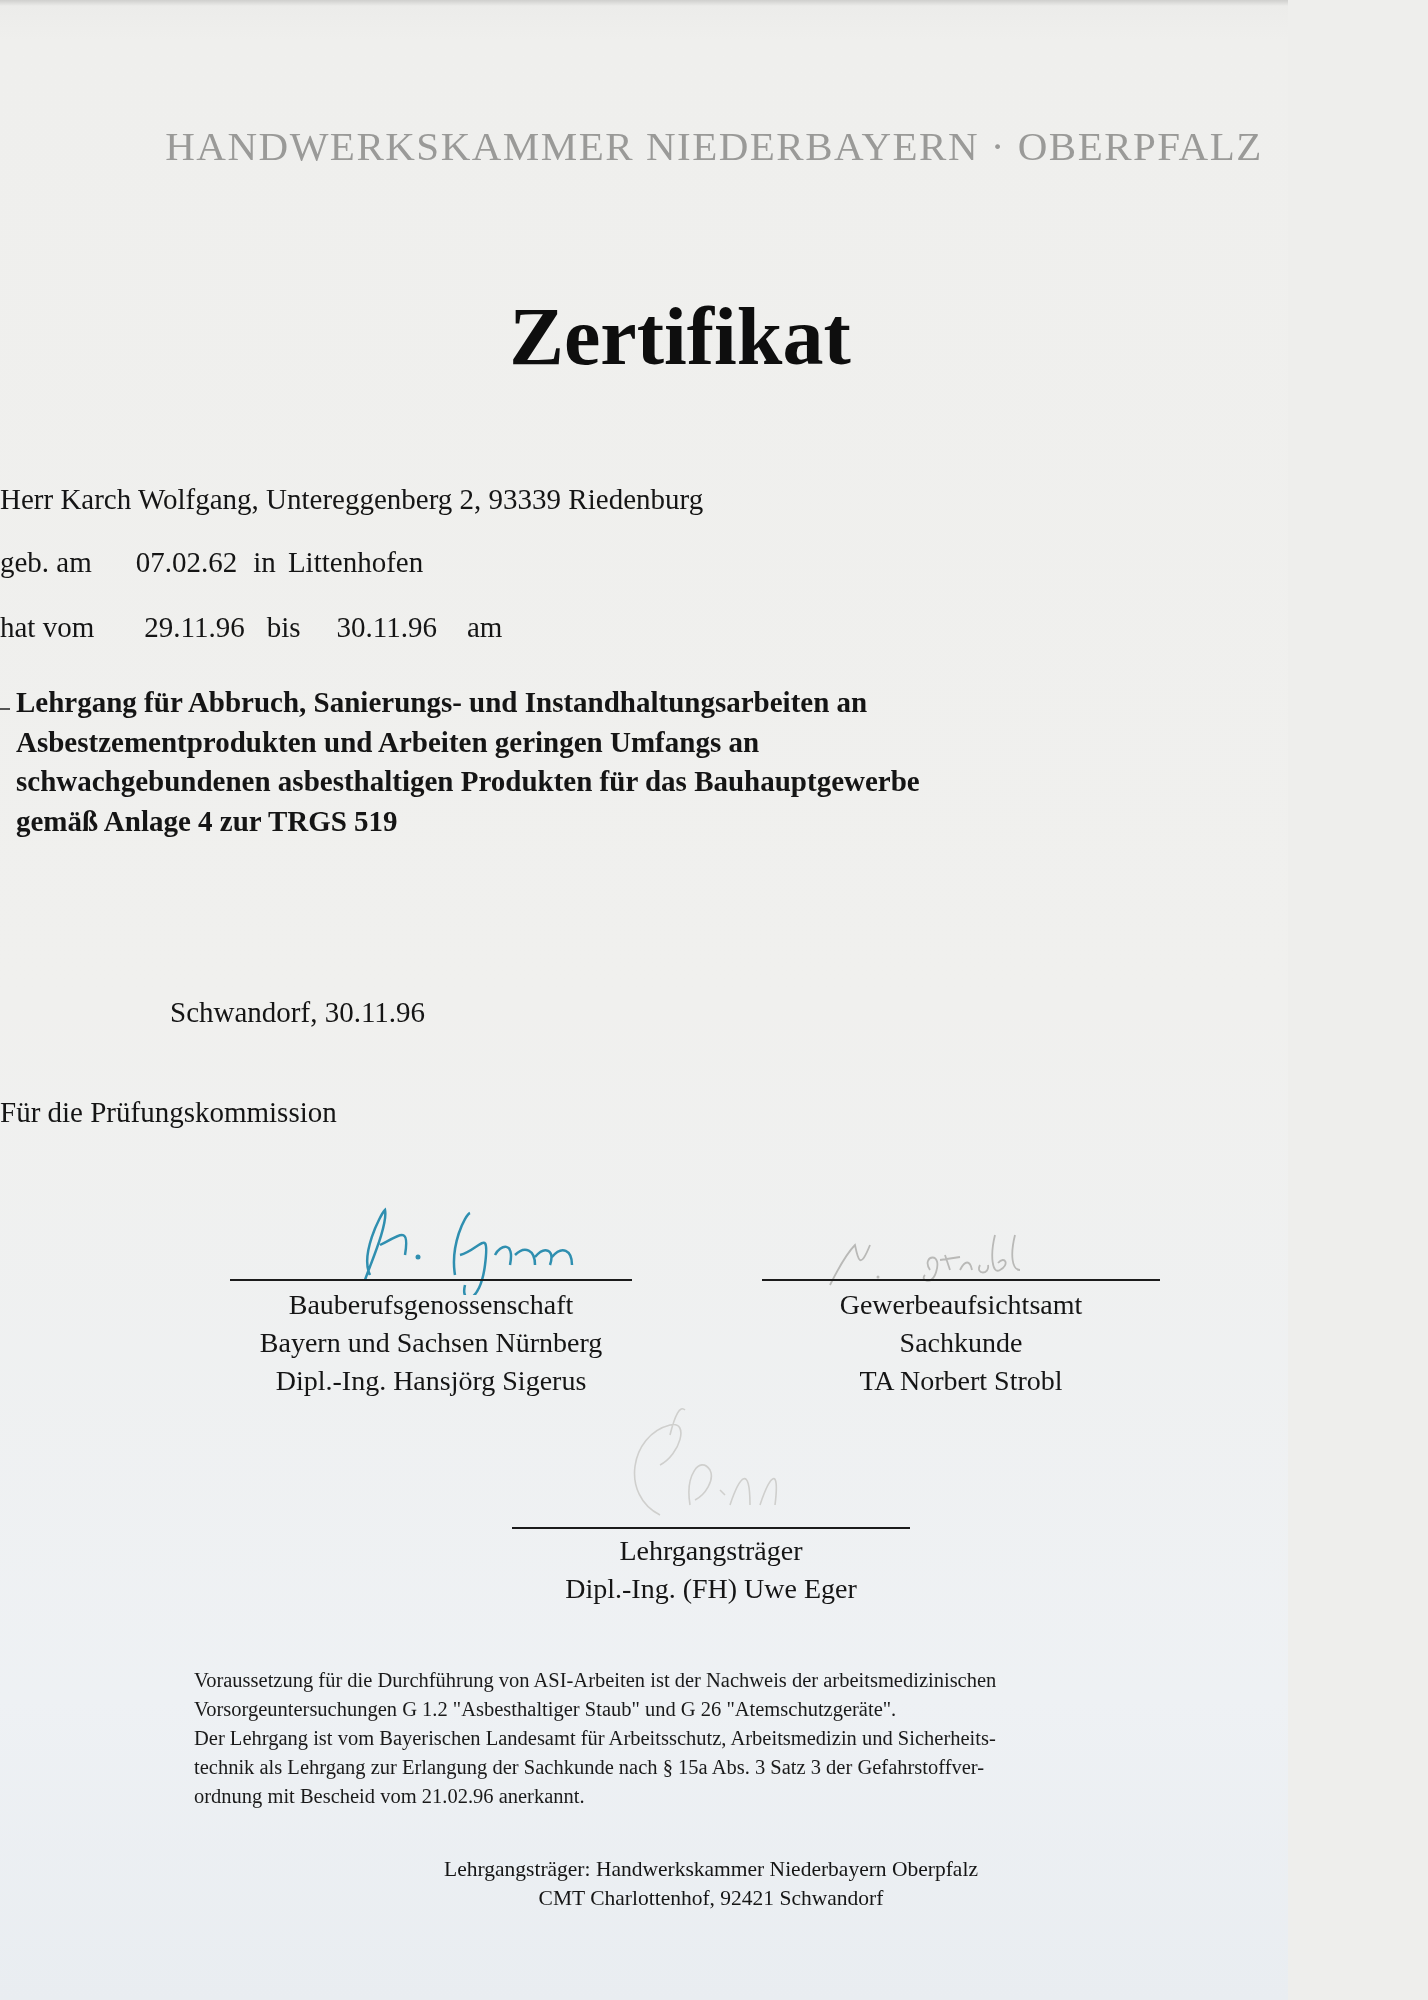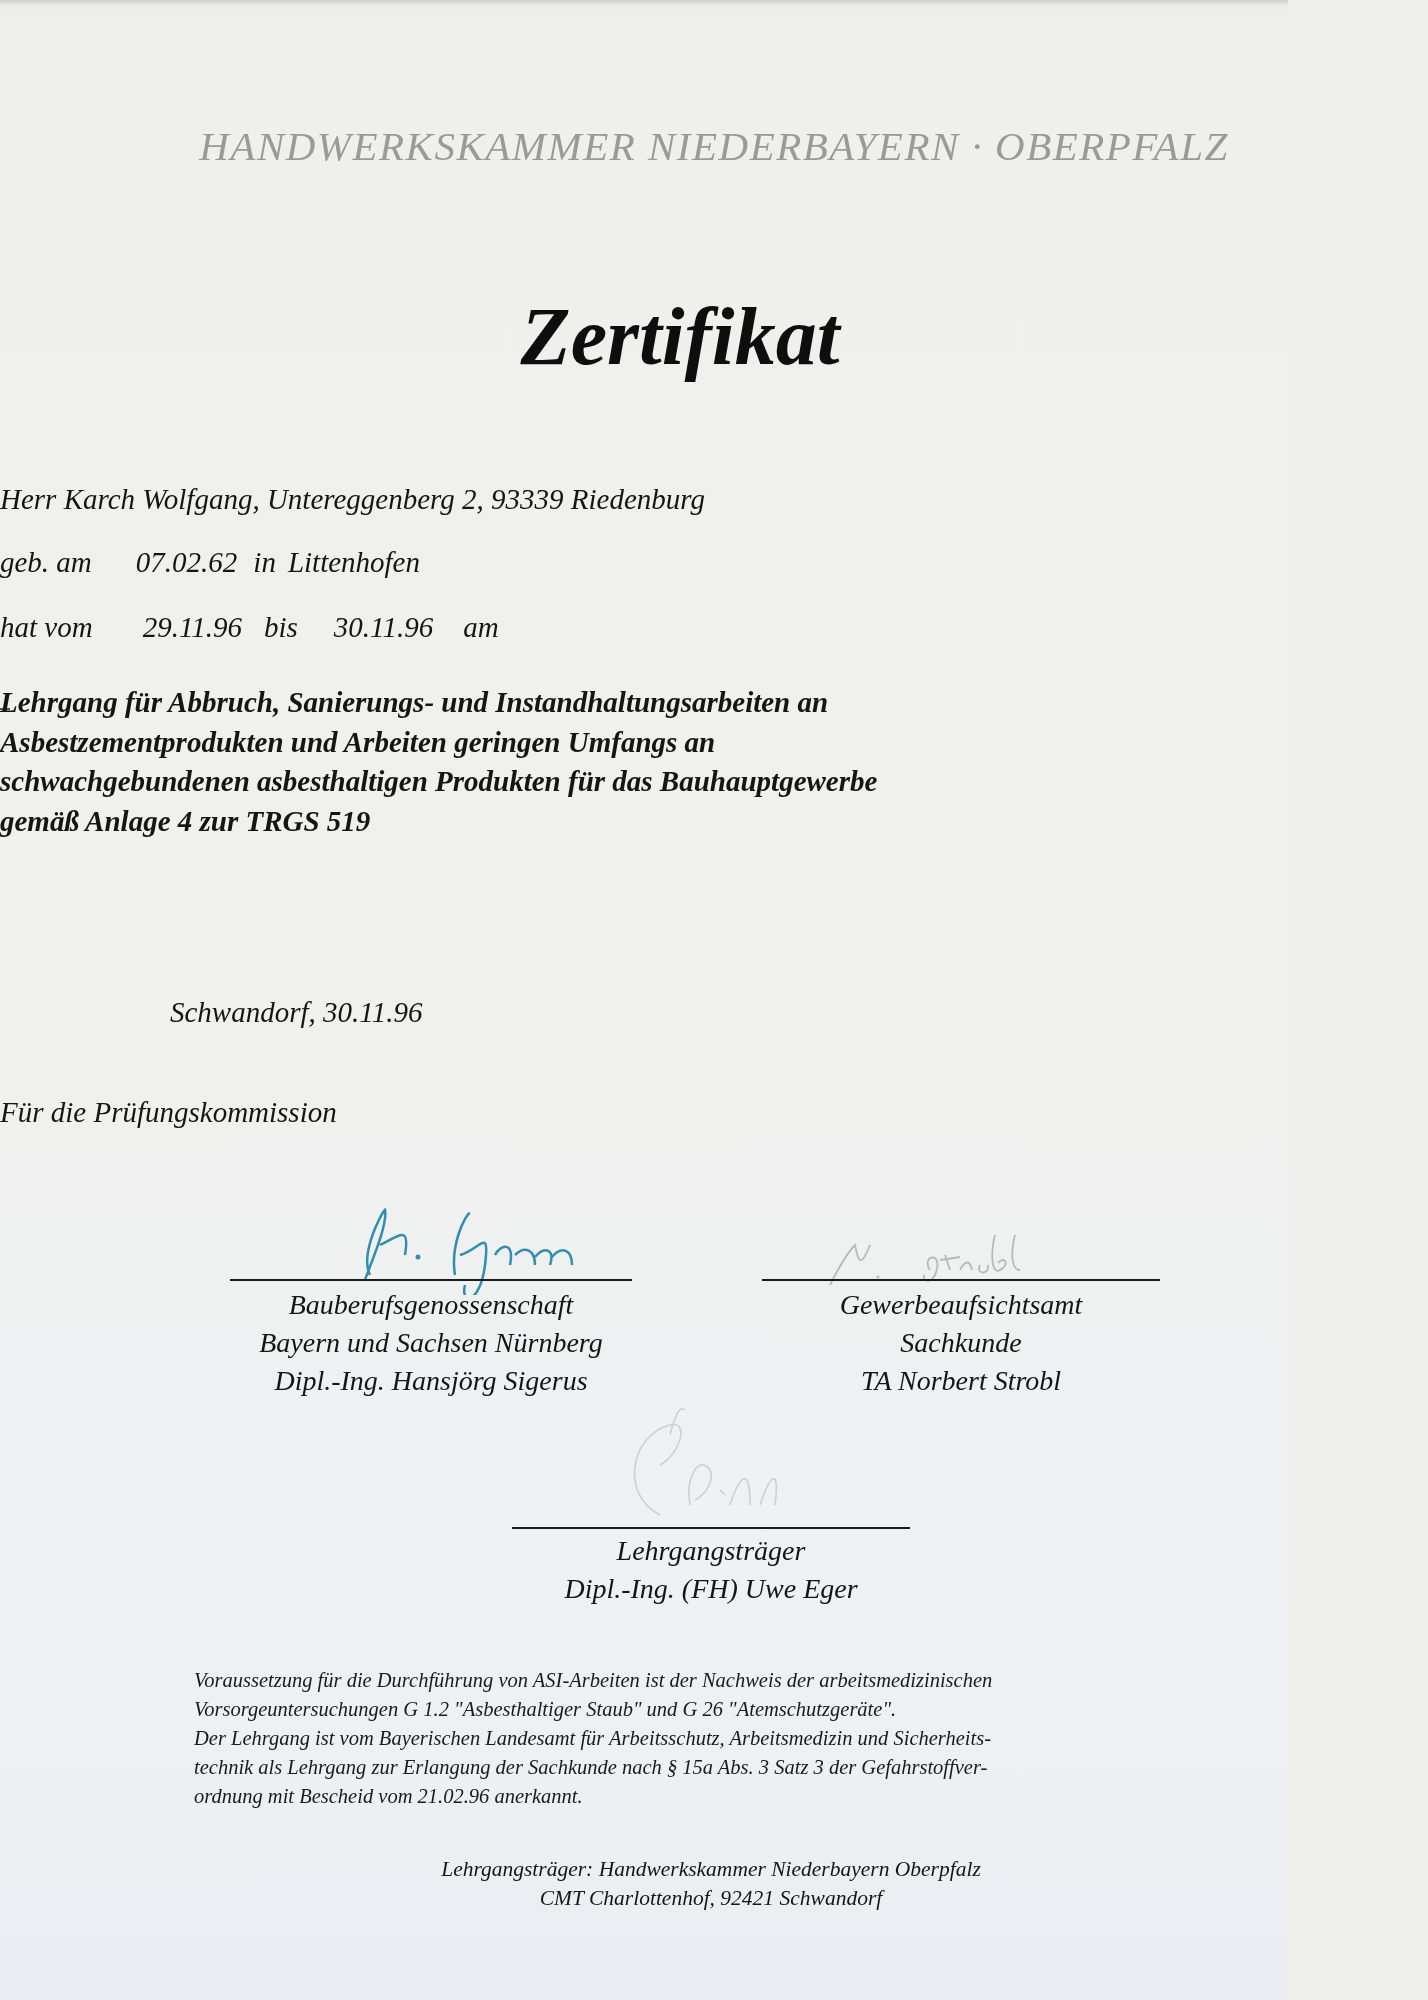--- a/index.html
+++ b/index.html
@@ -5,35 +5,34 @@
   html, body { margin:0; padding:0; }
   body {
     width:1428px; height:2000px; overflow:hidden;
     background:#eeeeec;
     font-family:"Liberation Serif", "DejaVu Serif", serif;
     color:#151515;
   }
   .page {
     position:relative; width:1288px; height:2000px;
     background: linear-gradient(180deg, #cfcfcd 0px, #ececea 6px, #efefed 40px, #f0f0ee 50%, #eef1f4 85%, #e9edf1 100%);
-    font-style: italic;
   }
   .abs { position:absolute; }
   .center { text-align:left; white-space:nowrap; }
   .header-org {
     left:0; width:1428px; top:122px;
     font-size:41px; letter-spacing:1.5px; color:#9a9a98;
     text-align:center; white-space:nowrap;
   }
   .title {
     left:0; width:1360px; top:290px;
     font-size:82px; font-weight:bold; text-align:center; color:#0e0e0e;
   }
   .line { font-size:29px; }
-  .bold { font-weight:bold; }
+  .bold { font-weight:bold;padding-left:16px; }
   .sig-line { height:2px; background:#1b1b1b; }
   .sig-text { font-size:28px; line-height:38px; text-align:center; white-space:nowrap; }
   .footnote { font-size:20.5px; line-height:29px; white-space:nowrap; color:#1a1a1a;margin-left:44px; }
   .footer { font-size:21.5px; line-height:29px; text-align:center; white-space:nowrap; }
   .gap { display:inline-block; }
   .margin-mark { left:0; top:708px; width:10px; height:2px; background:#555; }
 </style>
 </head>
 <body>
 

